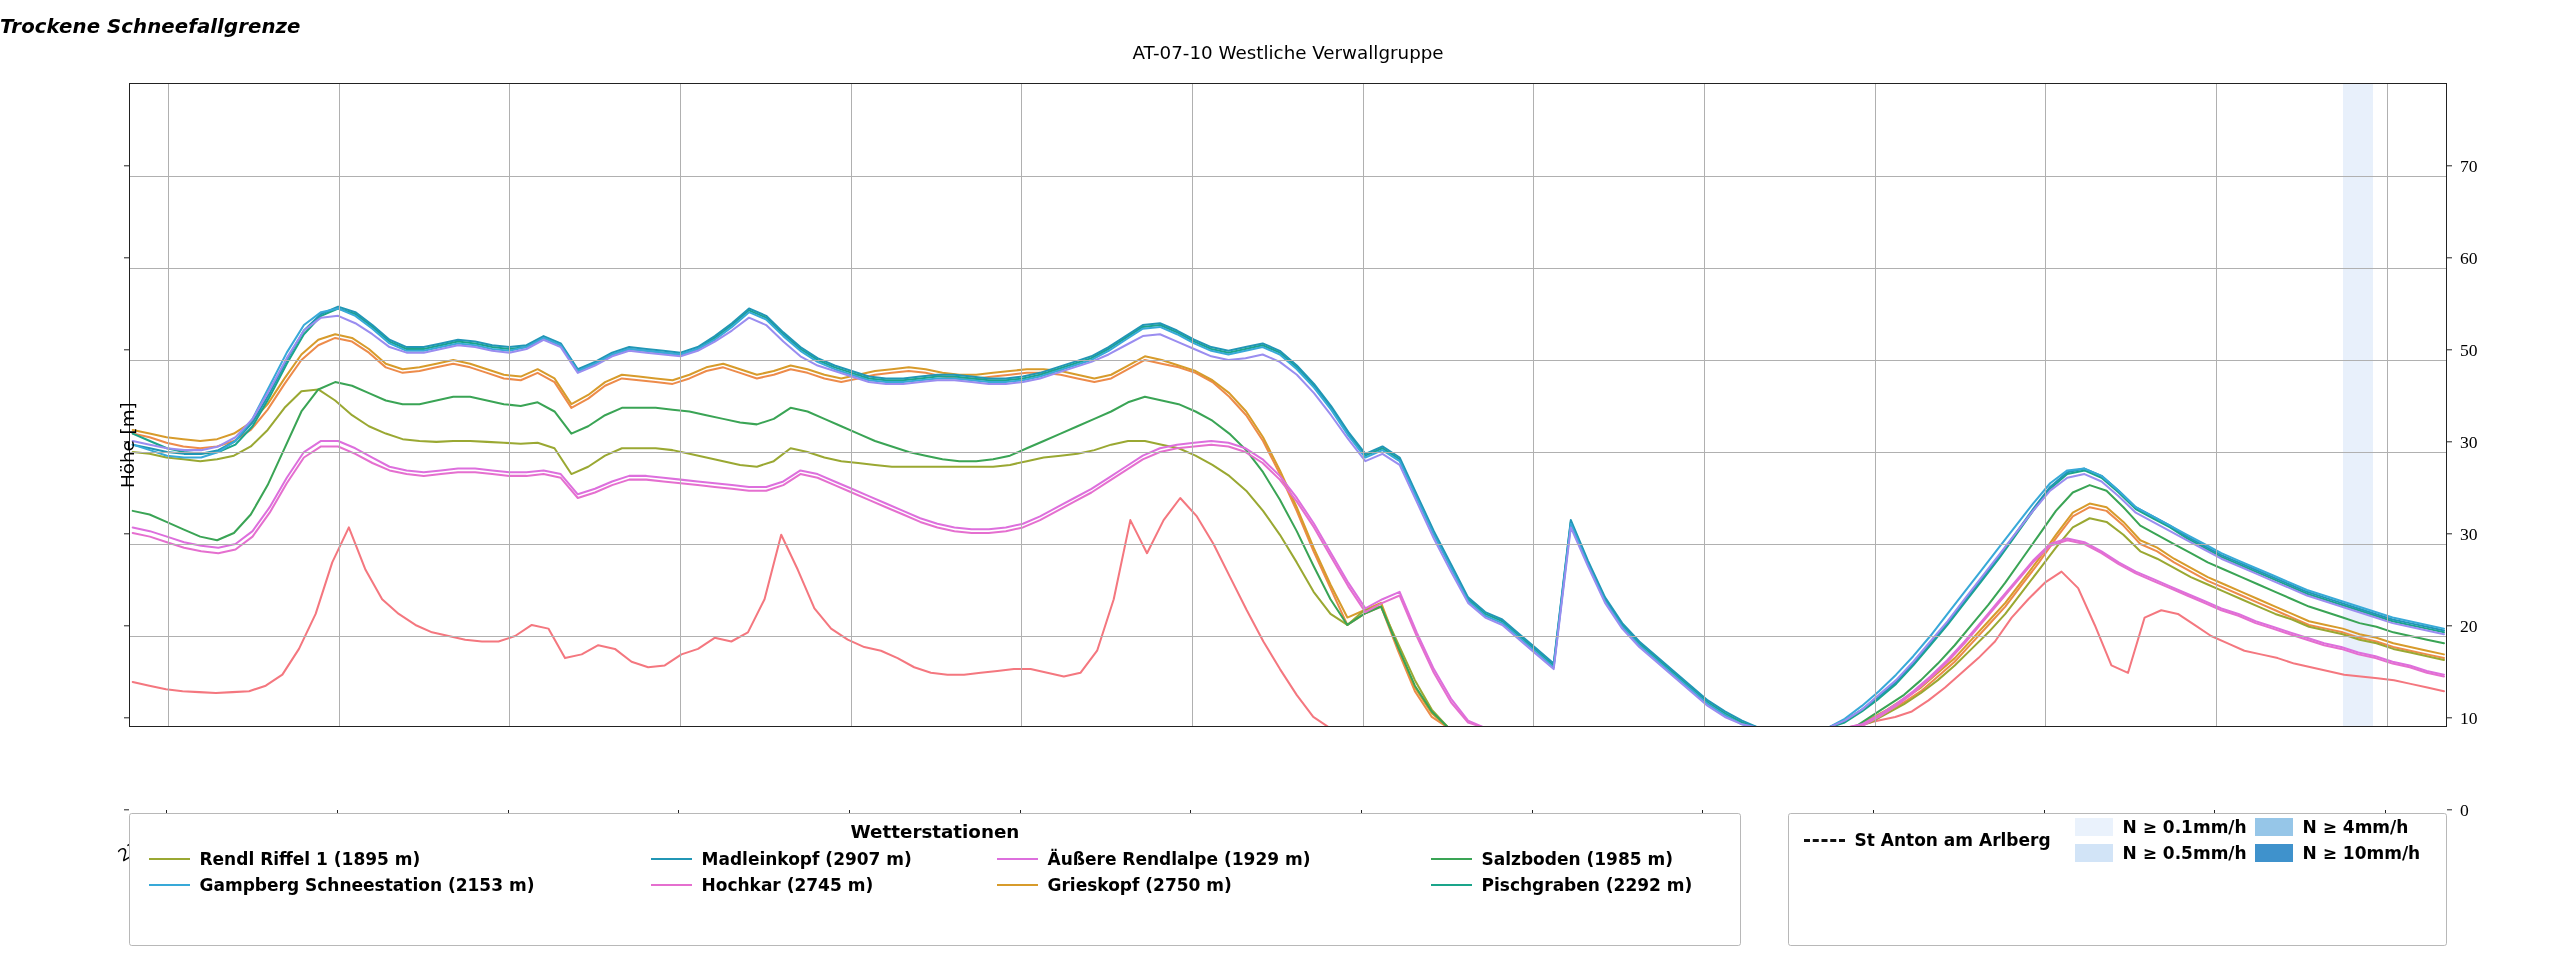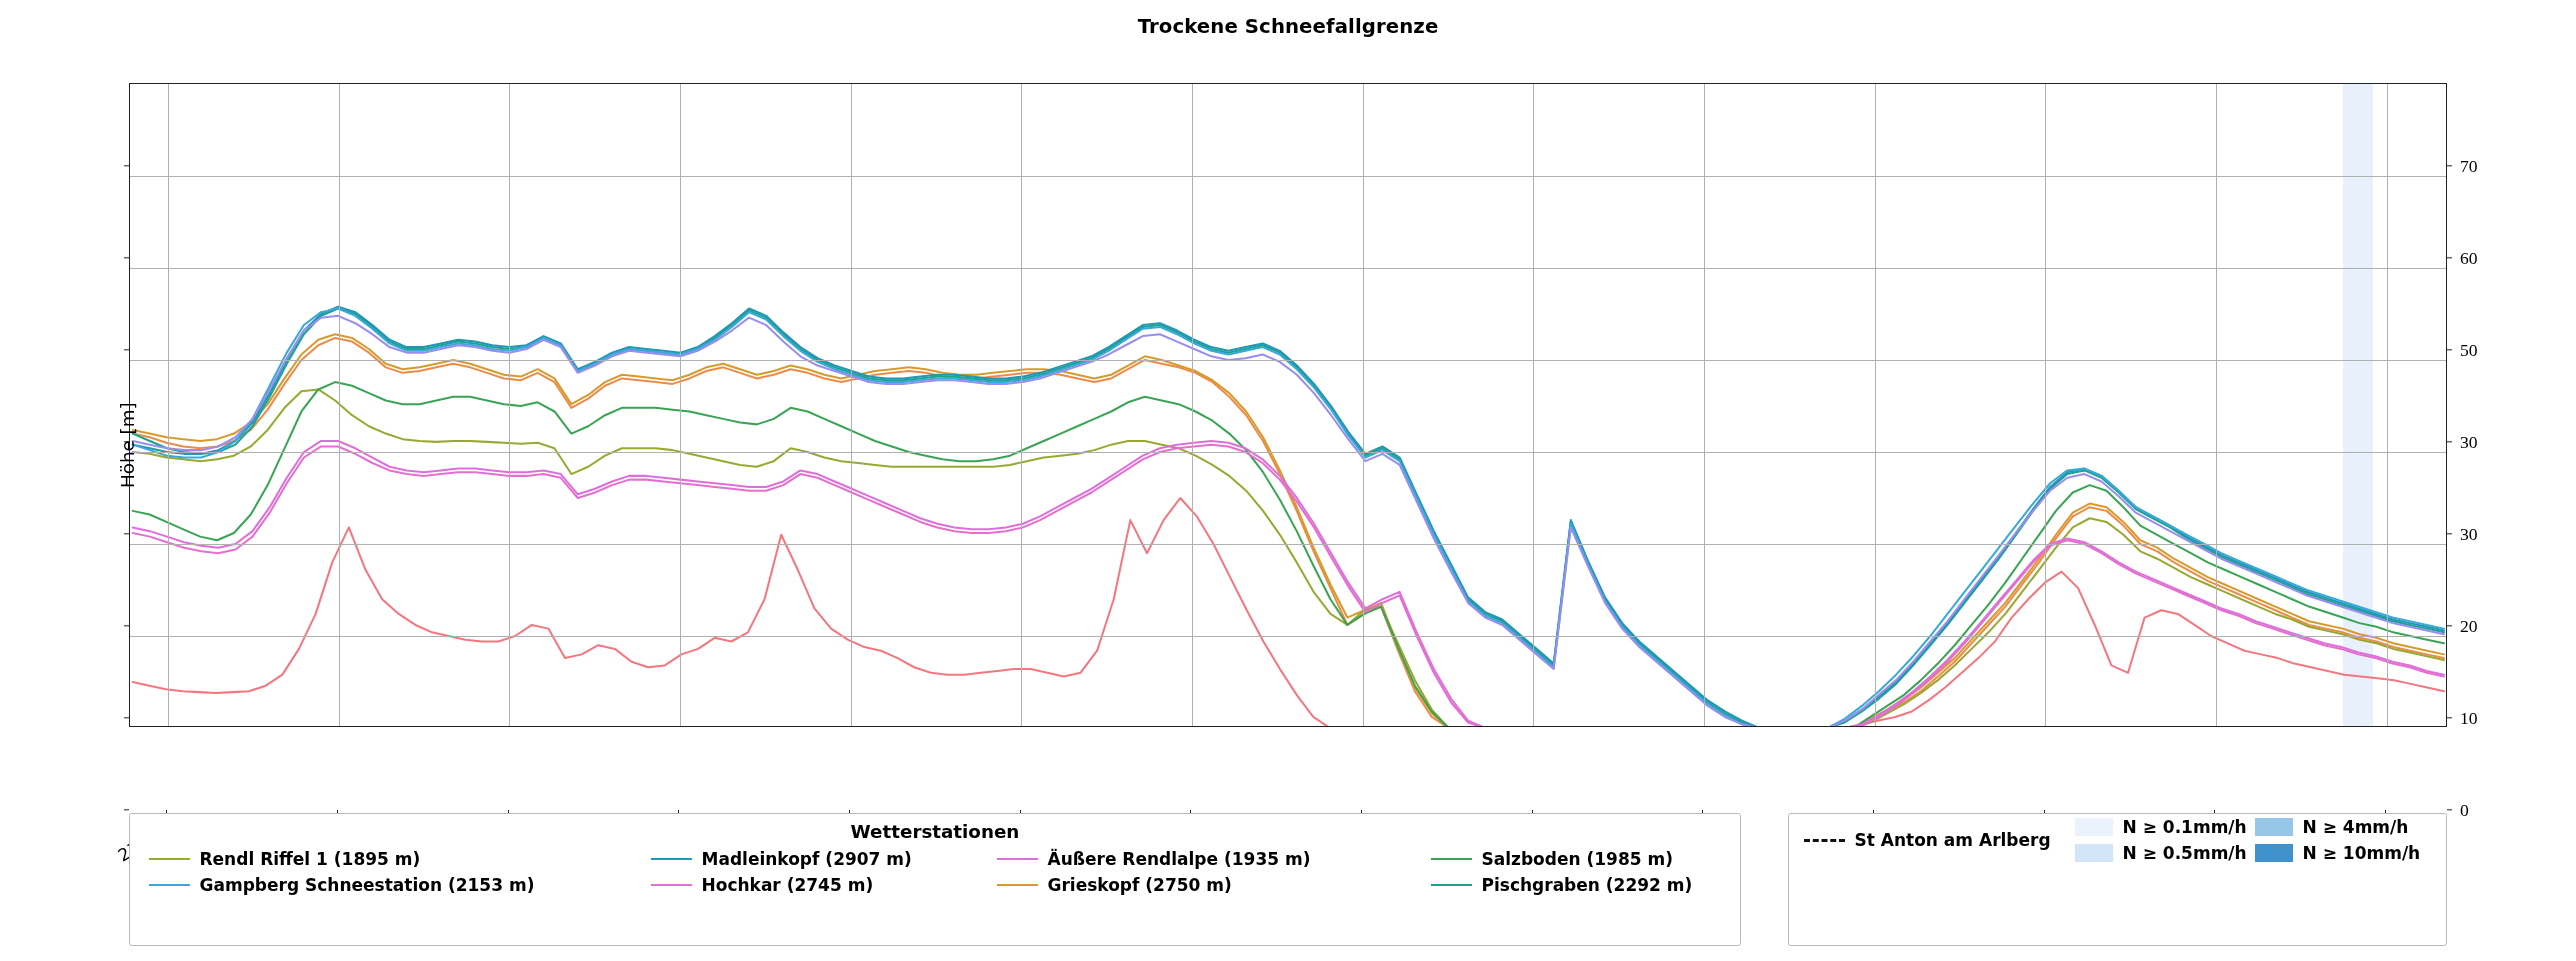--- a/index.html
+++ b/index.html
@@ -18,24 +18,25 @@
     position: relative;
     width: 2576px;
     height: 961px;
   }
   
   .title {
     position: absolute;
     top: 15px;
     left: 0;
     width: 2576px;
-    text-align: center;
+    text-align: left;
     font-size: 19.7px;
     font-weight: bold;
     letter-spacing: 0.1px;
+    font-style: italic;
   }
   .subtitle {
     position: absolute;
     top: 42px;
     left: 0;
     width: 2576px;
     text-align: center;
     font-size: 18.3px;
     font-weight: normal;
   }
@@ -203,20 +204,21 @@
     left: 0;
     top: 0;
   }
 </style>
 </head>
 <body>
 
 <div class="page">
 
   <div class="title">Trockene Schneefallgrenze</div>
+  <div class="subtitle">AT-07-10 Westliche Verwallgruppe</div>
 
   <div class="plot-wrap">
     <div class="axes" id="axes">
         <div style="position: absolute; top: 0px; height: 100%; left: 2213px; width: 30px; background: rgb(232, 240, 251);"></div>
       <svg class="series-svg" id="series-svg" width="2318" height="644" viewBox="0 0 3420 950" preserveAspectRatio="none">
           <polyline points="4.0,882.1 28.5,887.6 53.1,893.0 77.6,895.7 102.1,897.1 126.7,898.4 151.2,897.1 175.7,895.7 200.3,887.6 224.8,871.3 249.3,833.3 273.9,781.7 298.4,705.7 322.9,654.1 347.5,716.6 372.0,760.0 396.5,781.7 421.1,798.0 445.6,808.9 470.1,814.3 494.6,819.7 519.2,822.4 543.7,822.4 568.2,814.3 592.8,798.0 617.3,803.4 641.8,846.9 666.4,841.4 690.9,827.9 715.4,833.3 740.0,852.3 764.5,860.4 789.0,857.7 813.6,841.4 838.1,833.3 862.6,817.0 887.2,822.4 911.7,808.9 936.2,760.0 960.8,665.0 985.3,716.6 1009.8,773.6 1034.4,803.4 1058.9,819.7 1083.4,830.6 1108.0,836.0 1132.5,846.9 1157.0,860.4 1181.6,868.6 1206.1,871.3 1230.6,871.3 1255.2,868.6 1279.7,865.9 1304.2,863.1 1328.7,863.1 1353.3,868.6 1377.8,874.0 1402.3,868.6 1426.9,836.0 1451.4,760.0 1475.9,643.3 1500.5,692.1 1525.0,643.3 1549.5,610.7 1574.1,637.9 1598.6,678.6 1623.1,727.4 1647.7,776.3 1672.2,822.4 1696.7,863.1 1721.3,901.1 1745.8,933.7 1770.3,950.0 1794.9,950.0 1819.4,950.0 1843.9,950.0 1868.5,950.0 1893.0,950.0 1917.5,950.0 1942.1,950.0 1966.6,950.0 1991.1,950.0 2015.7,950.0 2040.2,950.0 2064.7,950.0 2089.3,950.0 2113.8,950.0 2138.3,950.0 2162.8,950.0 2187.4,950.0 2211.9,950.0 2236.4,950.0 2261.0,950.0 2285.5,950.0 2310.0,950.0 2334.6,950.0 2359.1,950.0 2383.6,950.0 2408.2,950.0 2432.7,950.0 2457.2,950.0 2481.8,950.0 2506.3,950.0 2530.8,950.0 2555.4,944.6 2579.9,939.1 2604.4,933.7 2629.0,925.6 2653.5,909.3 2678.0,890.3 2702.6,868.6 2727.1,846.9 2751.6,822.4 2776.2,787.1 2800.7,760.0 2825.2,735.6 2849.8,719.3 2874.3,743.7 2898.8,798.0 2923.4,857.7 2947.9,868.6 2972.4,787.1 2996.9,776.3 3021.5,781.7 3046.0,798.0 3070.5,814.3 3095.1,825.1 3119.6,836.0 3144.1,841.4 3168.7,846.9 3193.2,855.0 3217.7,860.4 3242.3,865.9 3266.8,871.3 3291.3,874.0 3315.9,876.7 3340.4,879.4 3364.9,884.9 3389.5,890.3 3414.0,895.7" fill="none" stroke="#f4777f" stroke-width="3" stroke-linejoin="round" stroke-linecap="round"></polyline>
           <polyline points="4.0,515.7 28.9,521.1 53.8,529.3 78.7,534.7 103.6,537.4 128.5,534.7 153.3,526.6 178.2,510.3 203.1,480.4 228.0,442.4 252.9,407.1 277.8,385.4 302.7,374.6 327.6,380.0 352.5,396.3 377.4,418.0 402.2,426.1 427.1,423.4 452.0,418.0 476.9,412.6 501.8,418.0 526.7,426.1 551.6,434.3 576.5,437.0 601.4,426.1 626.3,439.7 651.2,477.7 676.0,464.1 700.9,445.1 725.8,434.3 750.7,437.0 775.6,439.7 800.5,442.4 825.4,434.3 850.3,423.4 875.2,418.0 900.1,426.1 924.9,434.3 949.8,428.9 974.7,420.7 999.6,426.1 1024.5,434.3 1049.4,439.7 1074.3,434.3 1099.2,428.9 1124.1,426.1 1149.0,423.4 1173.9,426.1 1198.7,431.6 1223.6,434.3 1248.5,434.3 1273.4,431.6 1298.3,428.9 1323.2,426.1 1348.1,426.1 1373.0,428.9 1397.9,434.3 1422.8,439.7 1447.6,434.3 1472.5,420.7 1497.4,407.1 1522.3,412.6 1547.2,418.0 1572.1,426.1 1597.0,439.7 1621.9,461.4 1646.8,488.6 1671.7,526.6 1696.6,575.4 1721.4,629.7 1746.3,689.4 1771.2,743.7 1796.1,798.0 1821.0,781.7 1845.9,770.9 1870.8,836.0 1895.7,895.7 1920.6,933.7 1945.5,950.0 1970.4,950.0 1995.2,950.0 2020.1,950.0 2045.0,950.0 2069.9,950.0 2094.8,950.0 2119.7,950.0 2144.6,950.0 2169.5,950.0 2194.4,950.0 2219.3,950.0 2244.1,950.0 2269.0,950.0 2293.9,950.0 2318.8,950.0 2343.7,950.0 2368.6,950.0 2393.5,950.0 2418.4,950.0 2443.3,950.0 2468.2,950.0 2493.1,950.0 2517.9,950.0 2542.8,950.0 2567.7,939.1 2592.6,925.6 2617.5,912.0 2642.4,895.7 2667.3,874.0 2692.2,852.3 2717.1,825.1 2742.0,798.0 2766.8,770.9 2791.7,738.3 2816.6,705.7 2841.5,670.4 2866.4,637.9 2891.3,624.3 2916.2,629.7 2941.1,651.4 2966.0,678.6 2990.9,689.4 3015.8,705.7 3040.6,719.3 3065.5,732.9 3090.4,743.7 3115.3,754.6 3140.2,765.4 3165.1,776.3 3190.0,787.1 3214.9,798.0 3239.8,803.4 3264.7,808.9 3289.5,817.0 3314.4,822.4 3339.3,830.6 3364.2,836.0 3389.1,841.4 3414.0,846.9" fill="none" stroke="#ed8b4a" stroke-width="3" stroke-linejoin="round" stroke-linecap="round"></polyline>
           <polyline points="4.0,510.3 28.9,515.7 53.8,521.1 78.7,523.9 103.6,526.6 128.5,523.9 153.3,515.7 178.2,499.4 203.1,472.3 228.0,434.3 252.9,399.0 277.8,377.3 302.7,369.1 327.6,374.6 352.5,390.9 377.4,412.6 402.2,420.7 427.1,418.0 452.0,412.6 476.9,407.1 501.8,412.6 526.7,420.7 551.6,428.9 576.5,431.6 601.4,420.7 626.3,434.3 651.2,472.3 676.0,458.7 700.9,439.7 725.8,428.9 750.7,431.6 775.6,434.3 800.5,437.0 825.4,428.9 850.3,418.0 875.2,412.6 900.1,420.7 924.9,428.9 949.8,423.4 974.7,415.3 999.6,420.7 1024.5,428.9 1049.4,434.3 1074.3,428.9 1099.2,423.4 1124.1,420.7 1149.0,418.0 1173.9,420.7 1198.7,426.1 1223.6,428.9 1248.5,428.9 1273.4,426.1 1298.3,423.4 1323.2,420.7 1348.1,420.7 1373.0,423.4 1397.9,428.9 1422.8,434.3 1447.6,428.9 1472.5,415.3 1497.4,401.7 1522.3,407.1 1547.2,415.3 1572.1,423.4 1597.0,437.0 1621.9,456.0 1646.8,483.1 1671.7,521.1 1696.6,570.0 1721.4,624.3 1746.3,684.0 1771.2,738.3 1796.1,787.1 1821.0,776.3 1845.9,765.4 1870.8,830.6 1895.7,890.3 1920.6,928.3 1945.5,950.0 1970.4,950.0 1995.2,950.0 2020.1,950.0 2045.0,950.0 2069.9,950.0 2094.8,950.0 2119.7,950.0 2144.6,950.0 2169.5,950.0 2194.4,950.0 2219.3,950.0 2244.1,950.0 2269.0,950.0 2293.9,950.0 2318.8,950.0 2343.7,950.0 2368.6,950.0 2393.5,950.0 2418.4,950.0 2443.3,950.0 2468.2,950.0 2493.1,950.0 2517.9,950.0 2542.8,950.0 2567.7,936.4 2592.6,922.9 2617.5,906.6 2642.4,890.3 2667.3,868.6 2692.2,846.9 2717.1,819.7 2742.0,792.6 2766.8,765.4 2791.7,732.9 2816.6,700.3 2841.5,665.0 2866.4,632.4 2891.3,618.9 2916.2,624.3 2941.1,646.0 2966.0,673.1 2990.9,684.0 3015.8,700.3 3040.6,713.9 3065.5,727.4 3090.4,738.3 3115.3,749.1 3140.2,760.0 3165.1,770.9 3190.0,781.7 3214.9,792.6 3239.8,798.0 3264.7,803.4 3289.5,811.6 3314.4,817.0 3339.3,825.1 3364.2,830.6 3389.1,836.0 3414.0,841.4" fill="none" stroke="#d79b2b" stroke-width="3" stroke-linejoin="round" stroke-linecap="round"></polyline>
           <polyline points="4.0,542.9 28.9,545.6 53.8,551.0 78.7,553.7 103.6,556.4 128.5,553.7 153.3,548.3 178.2,534.7 203.1,510.3 228.0,477.7 252.9,453.3 277.8,450.6 302.7,466.9 327.6,488.6 352.5,504.9 377.4,515.7 402.2,523.9 427.1,526.6 452.0,527.9 476.9,526.6 501.8,526.6 526.7,527.9 551.6,529.3 576.5,530.6 601.4,529.3 626.3,537.4 651.2,575.4 676.0,564.6 700.9,548.3 725.8,537.4 750.7,537.4 775.6,537.4 800.5,540.1 825.4,545.6 850.3,551.0 875.2,556.4 900.1,561.9 924.9,564.6 949.8,556.4 974.7,537.4 999.6,542.9 1024.5,551.0 1049.4,556.4 1074.3,559.1 1099.2,561.9 1124.1,564.6 1149.0,564.6 1173.9,564.6 1198.7,564.6 1223.6,564.6 1248.5,564.6 1273.4,564.6 1298.3,561.9 1323.2,556.4 1348.1,551.0 1373.0,548.3 1397.9,545.6 1422.8,540.1 1447.6,532.0 1472.5,526.6 1497.4,526.6 1522.3,532.0 1547.2,537.4 1572.1,548.3 1597.0,561.9 1621.9,578.1 1646.8,599.9 1671.7,629.7 1696.6,665.0 1721.4,705.7 1746.3,749.1 1771.2,781.7 1796.1,798.0 1821.0,776.3 1845.9,770.9 1870.8,825.1 1895.7,879.4 1920.6,922.9 1945.5,950.0 1970.4,950.0 1995.2,950.0 2020.1,950.0 2045.0,950.0 2069.9,950.0 2094.8,950.0 2119.7,950.0 2144.6,950.0 2169.5,950.0 2194.4,950.0 2219.3,950.0 2244.1,950.0 2269.0,950.0 2293.9,950.0 2318.8,950.0 2343.7,950.0 2368.6,950.0 2393.5,950.0 2418.4,950.0 2443.3,950.0 2468.2,950.0 2493.1,950.0 2517.9,950.0 2542.8,950.0 2567.7,941.9 2592.6,928.3 2617.5,914.7 2642.4,898.4 2667.3,879.4 2692.2,857.7 2717.1,833.3 2742.0,808.9 2766.8,781.7 2791.7,749.1 2816.6,716.6 2841.5,684.0 2866.4,654.1 2891.3,640.6 2916.2,646.0 2941.1,665.0 2966.0,689.4 2990.9,700.3 3015.8,713.9 3040.6,727.4 3065.5,738.3 3090.4,749.1 3115.3,760.0 3140.2,770.9 3165.1,781.7 3190.0,789.9 3214.9,800.7 3239.8,806.1 3264.7,811.6 3289.5,819.7 3314.4,825.1 3339.3,833.3 3364.2,838.7 3389.1,844.1 3414.0,849.6" fill="none" stroke="#9aa832" stroke-width="3" stroke-linejoin="round" stroke-linecap="round"></polyline>
           <polyline points="4.0,629.7 28.9,635.1 53.8,646.0 78.7,656.9 103.6,667.7 128.5,673.1 153.3,662.3 178.2,635.1 203.1,591.7 228.0,537.4 252.9,483.1 277.8,450.6 302.7,439.7 327.6,445.1 352.5,456.0 377.4,466.9 402.2,472.3 427.1,472.3 452.0,466.9 476.9,461.4 501.8,461.4 526.7,466.9 551.6,472.3 576.5,475.0 601.4,469.6 626.3,483.1 651.2,515.7 676.0,504.9 700.9,488.6 725.8,477.7 750.7,477.7 775.6,477.7 800.5,480.4 825.4,483.1 850.3,488.6 875.2,494.0 900.1,499.4 924.9,502.1 949.8,494.0 974.7,477.7 999.6,483.1 1024.5,494.0 1049.4,504.9 1074.3,515.7 1099.2,526.6 1124.1,534.7 1149.0,542.9 1173.9,548.3 1198.7,553.7 1223.6,556.4 1248.5,556.4 1273.4,553.7 1298.3,548.3 1323.2,537.4 1348.1,526.6 1373.0,515.7 1397.9,504.9 1422.8,494.0 1447.6,483.1 1472.5,469.6 1497.4,461.4 1522.3,466.9 1547.2,472.3 1572.1,483.1 1597.0,496.7 1621.9,515.7 1646.8,540.1 1671.7,572.7 1696.6,613.4 1721.4,659.6 1746.3,711.1 1771.2,760.0 1796.1,798.0 1821.0,781.7 1845.9,770.9 1870.8,830.6 1895.7,887.6 1920.6,925.6 1945.5,950.0 1970.4,950.0 1995.2,950.0 2020.1,950.0 2045.0,950.0 2069.9,950.0 2094.8,950.0 2119.7,950.0 2144.6,950.0 2169.5,950.0 2194.4,950.0 2219.3,950.0 2244.1,950.0 2269.0,950.0 2293.9,950.0 2318.8,950.0 2343.7,950.0 2368.6,950.0 2393.5,950.0 2418.4,950.0 2443.3,950.0 2468.2,950.0 2493.1,950.0 2517.9,950.0 2542.8,950.0 2567.7,933.7 2592.6,917.4 2617.5,901.1 2642.4,879.4 2667.3,855.0 2692.2,827.9 2717.1,798.0 2742.0,768.1 2766.8,735.6 2791.7,700.3 2816.6,665.0 2841.5,629.7 2866.4,602.6 2891.3,591.7 2916.2,599.9 2941.1,624.3 2966.0,651.4 2990.9,665.0 3015.8,678.6 3040.6,692.1 3065.5,705.7 3090.4,716.6 3115.3,727.4 3140.2,738.3 3165.1,749.1 3190.0,760.0 3214.9,770.9 3239.8,779.0 3264.7,787.1 3289.5,795.3 3314.4,800.7 3339.3,808.9 3364.2,814.3 3389.1,819.7 3414.0,825.1" fill="none" stroke="#3aa455" stroke-width="3" stroke-linejoin="round" stroke-linecap="round"></polyline>
@@ -326,21 +328,21 @@
         <div class="legend-entry">
           <span class="line-swatch" style="border-top-color: rgb(154, 168, 50);"></span>
           <span>Rendl Riffel 1 (1895 m)</span>
         </div>
         <div class="legend-entry">
           <span class="line-swatch" style="border-top-color: rgb(33, 150, 181);"></span>
           <span>Madleinkopf (2907 m)</span>
         </div>
         <div class="legend-entry">
           <span class="line-swatch" style="border-top-color: rgb(221, 111, 221);"></span>
-          <span>Äußere Rendlalpe (1935 m)</span>
+          <span>Äußere Rendlalpe (1929 m)</span>
         </div>
         <div class="legend-entry">
           <span class="line-swatch" style="border-top-color: rgb(58, 164, 85);"></span>
           <span>Salzboden (1985 m)</span>
         </div>
         <div class="legend-entry">
           <span class="line-swatch" style="border-top-color: rgb(56, 169, 216);"></span>
           <span>Gampberg Schneestation (2153 m)</span>
         </div>
         <div class="legend-entry">

